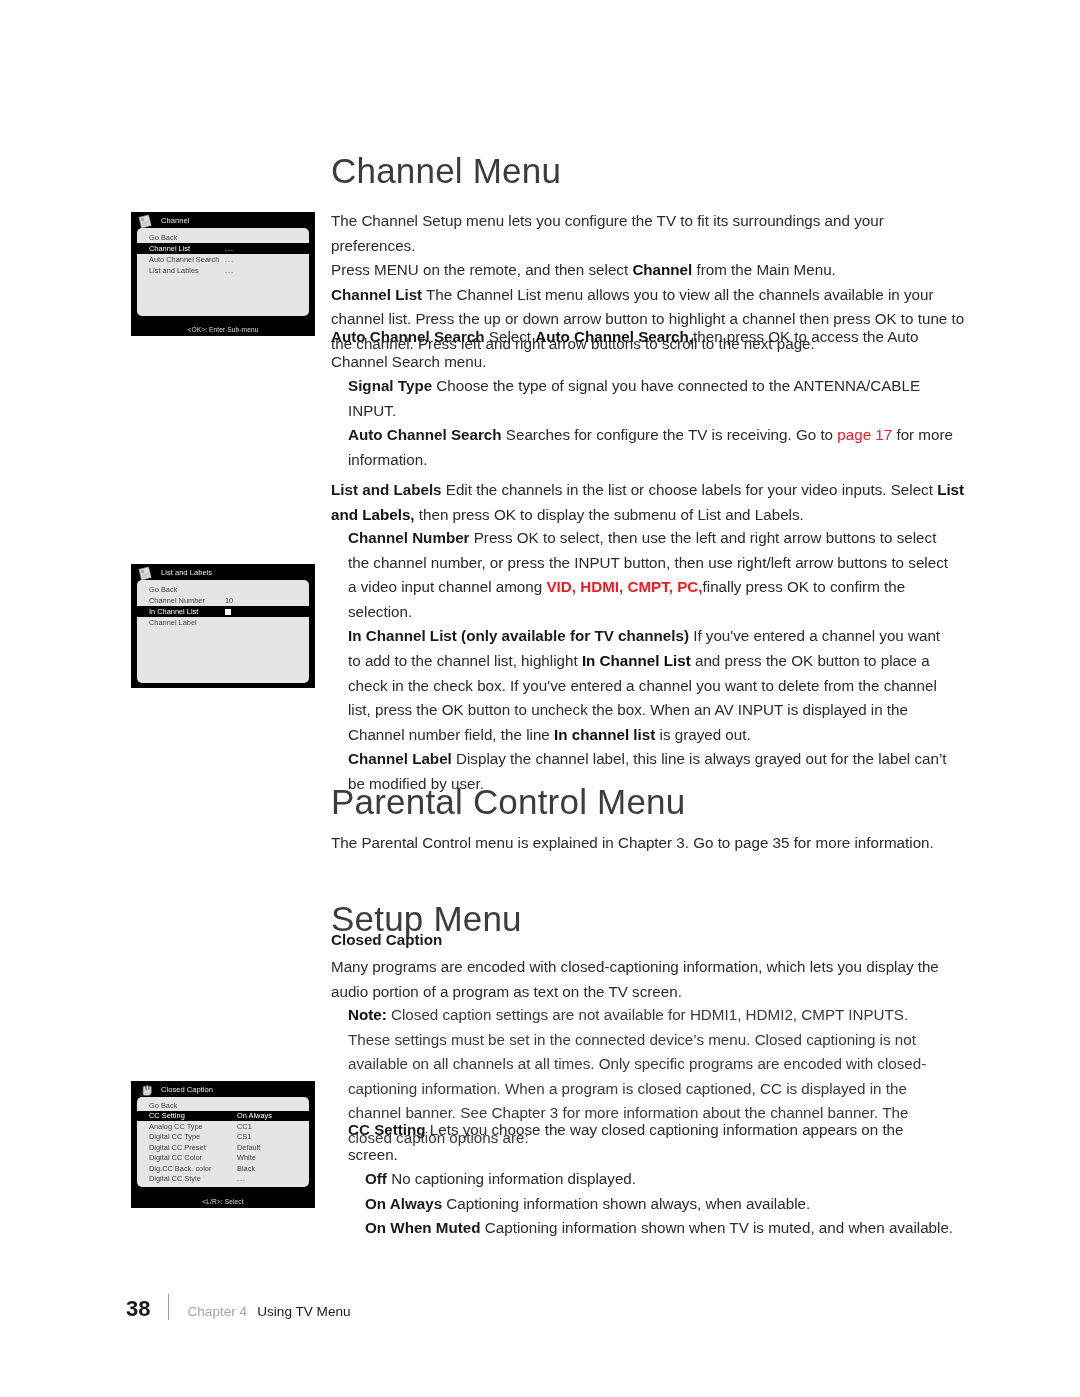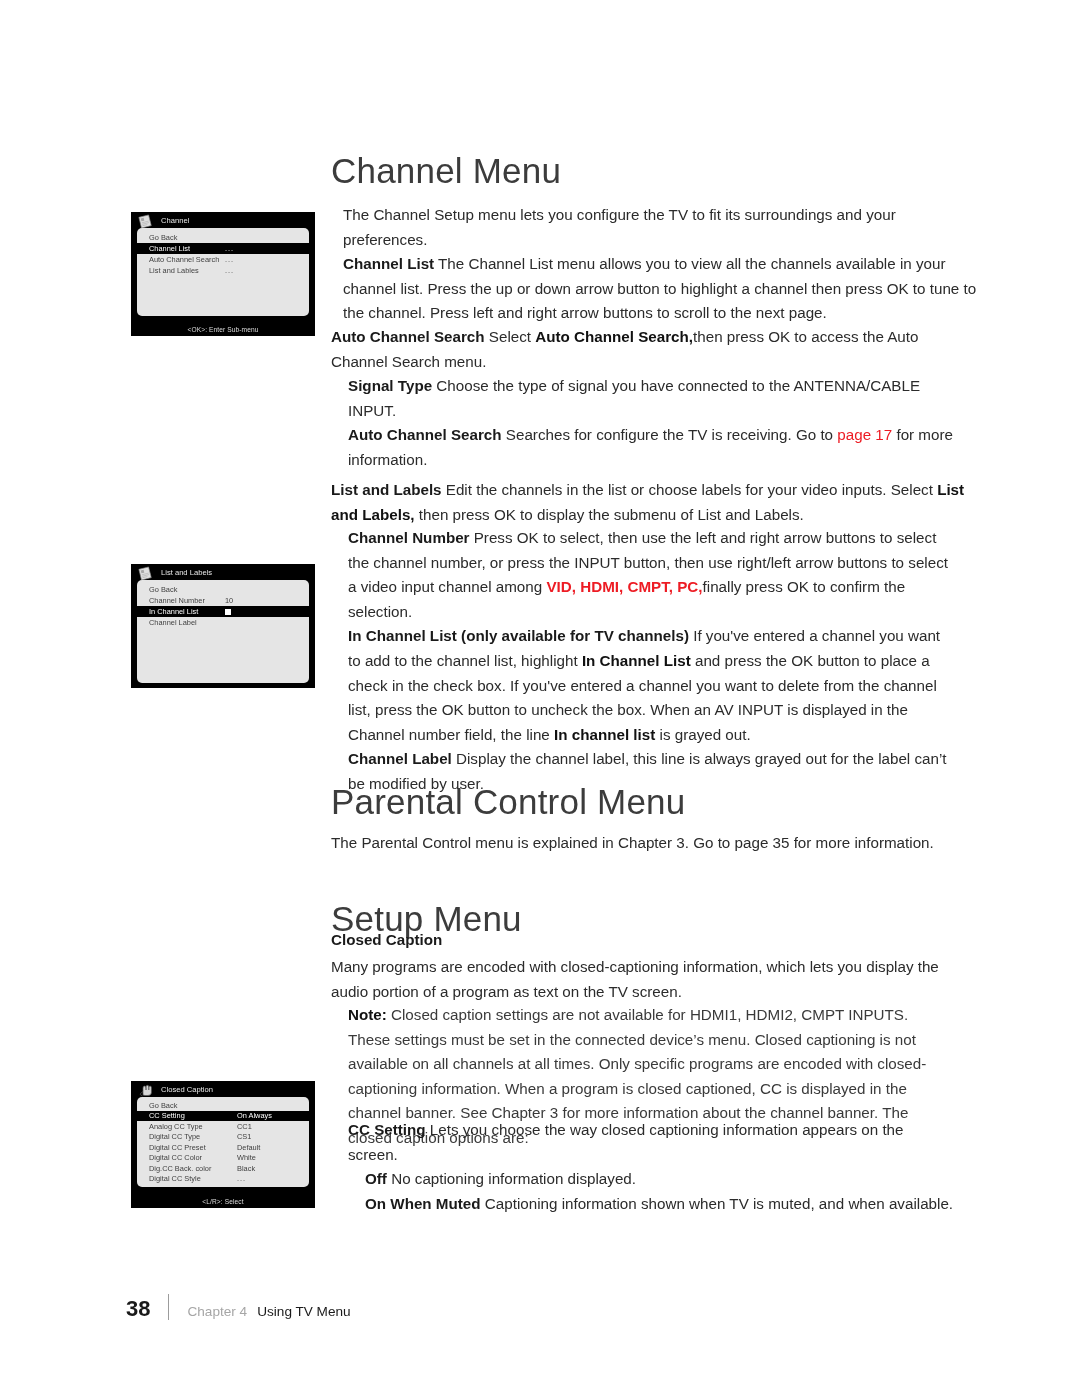--- a/index.html
+++ b/index.html
@@ -44,21 +44,21 @@
   .indent1 { padding-left: 17px; }
   .b { font-weight: bold; color: #111; }
   .red { color: #ed1c24; font-weight: bold; }
   .redlink { color: #ed1c24; }
   .sub-h {
     font-size: 15.2px;
     font-weight: bold;
     color: #1a1a1a;
   }
 
-  #para-intro       { top: 203px; margin-left: 12px; }
+  #para-intro       { top: 209px; }
   #para-autosearch  { top: 325px; }
   #para-signal      { top: 374px; padding-left: 17px; width: 623px;}
   #para-listlabels  { top: 478px; }
   #para-channelnum  { top: 526px; padding-left: 17px; width: 623px;}
   #para-parental    { top: 831px; }
   #label-closedcap  { top: 928px; }
   #para-many        { top: 955px; }
   #para-note        { top: 1003px; padding-left: 17px; width: 623px; color: #3a3a3a;}
   #para-ccsetting   { top: 1118px; padding-left: 17px; width: 623px;}
 
@@ -178,20 +178,21 @@
 </style>
 </head>
 <body>
 
 <div class="h1" id="title-channel-menu">Channel Menu</div>
 <div class="h1" id="title-parental-menu">Parental Control Menu</div>
 <div class="h1" id="title-setup-menu">Setup Menu</div>
 
 <div class="col" id="para-intro">
   <p class="p">The Channel Setup menu lets you configure the TV to fit its surroundings and your preferences.</p>
+  <p class="p"><span>Press MENU on the remote, and then select </span><span class="b">Channel</span><span> from the Main Menu.</span></p>
   <p class="p"><span class="sub-h">Channel List</span><span>   The Channel List menu allows you to view all the channels available in your channel list. Press the up or down arrow button to highlight a channel then press OK to tune to the channel. Press left and right arrow buttons to scroll to the next page.</span></p>
 </div>
 
 <div class="col" id="para-autosearch">
   <span class="sub-h">Auto Channel Search</span><span>     Select </span><span class="b">Auto Channel Search,</span><span>then press OK to access the Auto Channel Search menu.</span>
 </div>
 
 <div class="col" id="para-signal">
   <p class="p"><span class="sub-h">Signal Type</span><span>    Choose the type of signal you have connected to the ANTENNA/CABLE INPUT.</span></p>
   <p class="p"><span class="sub-h">Auto Channel Search</span><span>    Searches for configure the TV is receiving. Go to </span><span class="redlink">page 17</span><span> for more information.</span></p>
@@ -213,20 +214,21 @@
 
 <div class="col" id="para-many">Many  programs are encoded with closed-captioning information, which lets you display the audio portion of a program as text on the TV screen.</div>
 
 <div class="col" id="para-note">
   <span class="b">Note:</span><span> Closed caption settings are not available for HDMI1, HDMI2, CMPT INPUTS. These settings must be set in the connected device’s menu. Closed captioning is not available on all channels at all times. Only specific programs are encoded with closed-captioning information. When a program is closed captioned, CC is displayed in the channel banner. See Chapter 3 for more information about the channel banner. The closed caption options are:</span>
 </div>
 
 <div class="col" id="para-ccsetting">
   <p class="p"><span class="sub-h">CC Setting</span><span>   Lets you choose the way closed captioning information appears on the screen.</span></p>
   <p class="p indent1"><span class="sub-h">Off</span><span>  No captioning information displayed.</span></p>
+  <p class="p indent1"><span class="sub-h">On Always</span><span>  Captioning information shown always, when available.</span></p>
   <p class="p indent1"><span class="sub-h">On When Muted</span><span>   Captioning information shown when TV is muted, and when available.</span></p>
 </div>
 
 <div class="tvmenu" id="tvmenu-channel">
   <div class="tv-title-row">
     <span class="tv-icon">
       <svg width="20" height="14" viewBox="0 0 20 14">
         <g transform="rotate(-14 10 7)">
           <rect x="3" y="1.5" width="10" height="11" fill="#e0e0e0" stroke="#8a8a8a" stroke-width="0.6"></rect>
           <rect x="4.5" y="3" width="3" height="3" fill="#a8a8a8"></rect>

